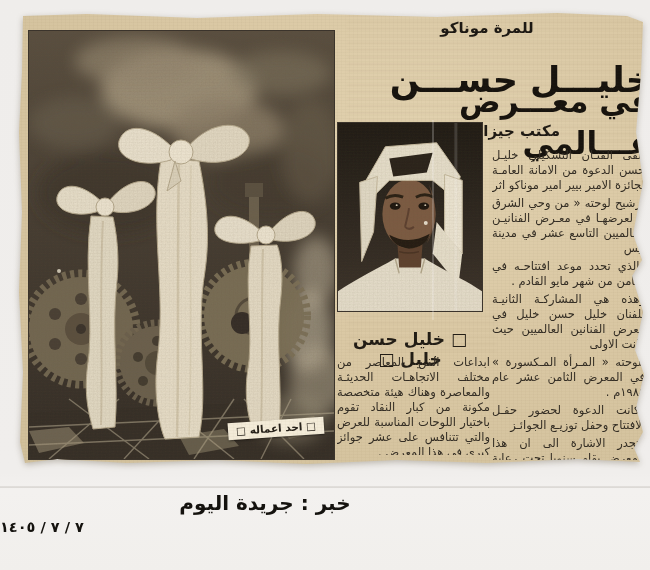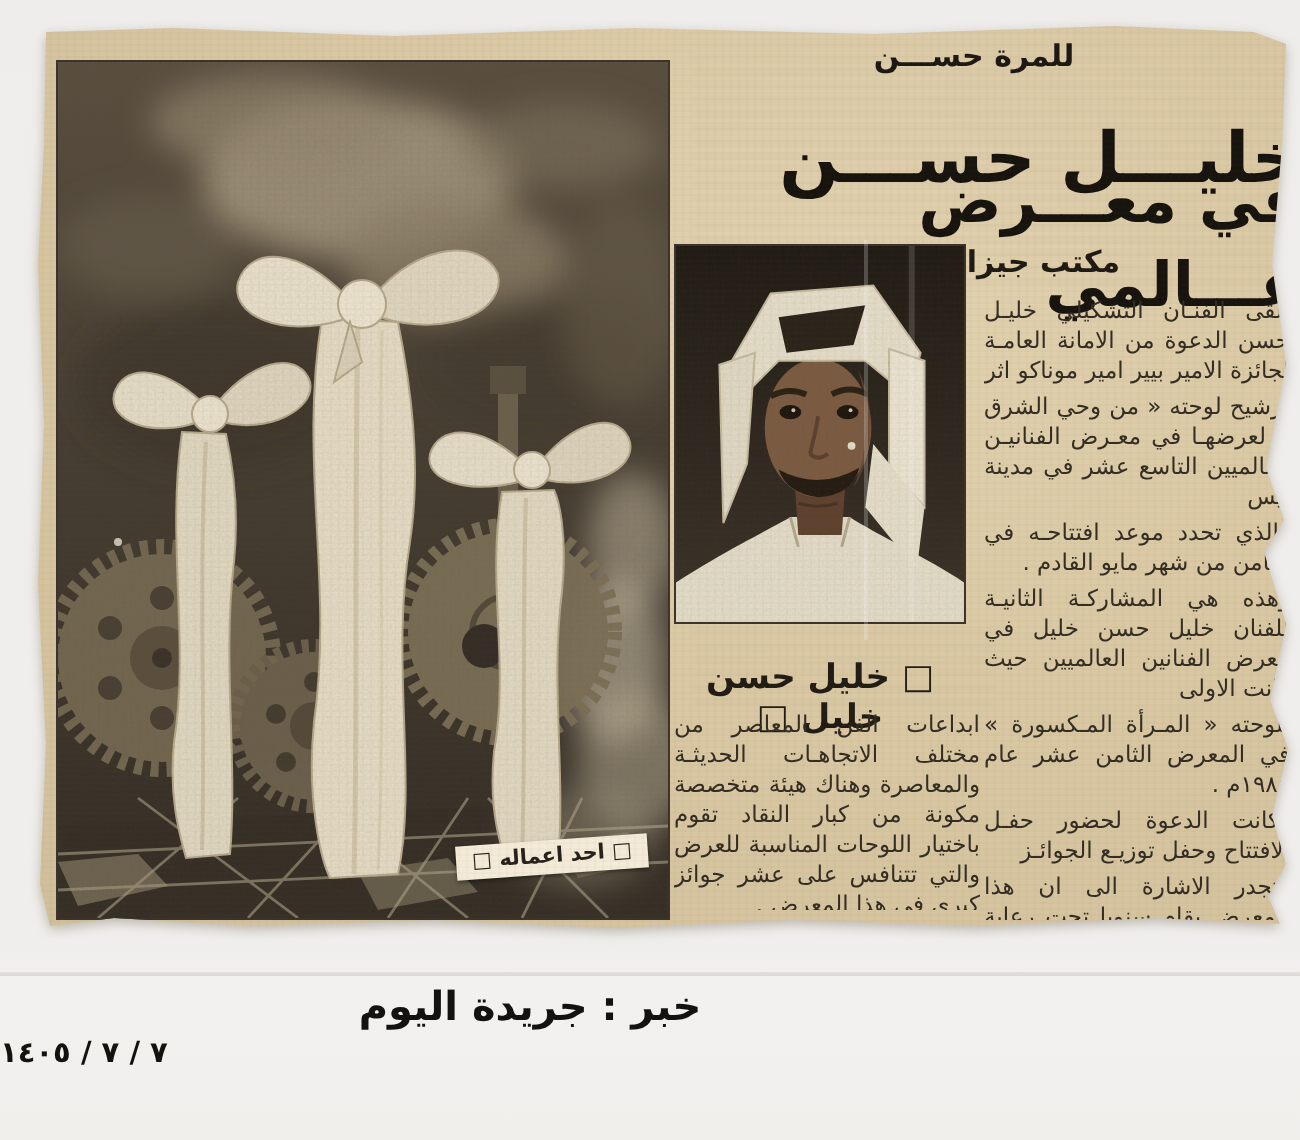--- a/index.html
+++ b/index.html
@@ -180,21 +180,21 @@
         <path d="M232,200 C210,180 190,182 186,196 C183,210 206,216 230,210 Z" fill="#eae1cd"></path>
         <path d="M242,199 C262,176 282,176 286,190 C289,204 266,214 244,209 Z" fill="#e1d7c1"></path>
         <circle cx="237" cy="204" r="9" fill="#efe6d2"></circle>
       </g>
       <circle cx="30" cy="240" r="2" fill="#e8e0cc" opacity=".85"></circle>
       <rect width="305" height="428" filter="url(#gr)" opacity=".5"></rect>
     </svg>
     <figcaption class="artwork-label">□ احد اعماله □</figcaption>
   </figure>
 
-  <div class="kicker">للمرة حســـن</div>
+  <div class="kicker">للمرة موناكو</div>
   <div class="headline l1">خليـــل حســـن</div>
   <div class="headline l2">في معـــرض عـــالمي</div>
   <div class="byline">مكتب جيزان</div>
 
   <figure class="portrait" style="margin:0">
     <svg viewBox="0 0 146 190" preserveAspectRatio="none">
       <defs>
         <linearGradient id="pbg" x1="0" y1="0" x2="0" y2="1">
           <stop offset="0" stop-color="#1f1a14"></stop>
               <stop offset="1" stop-color="#3c332a"></stop>

